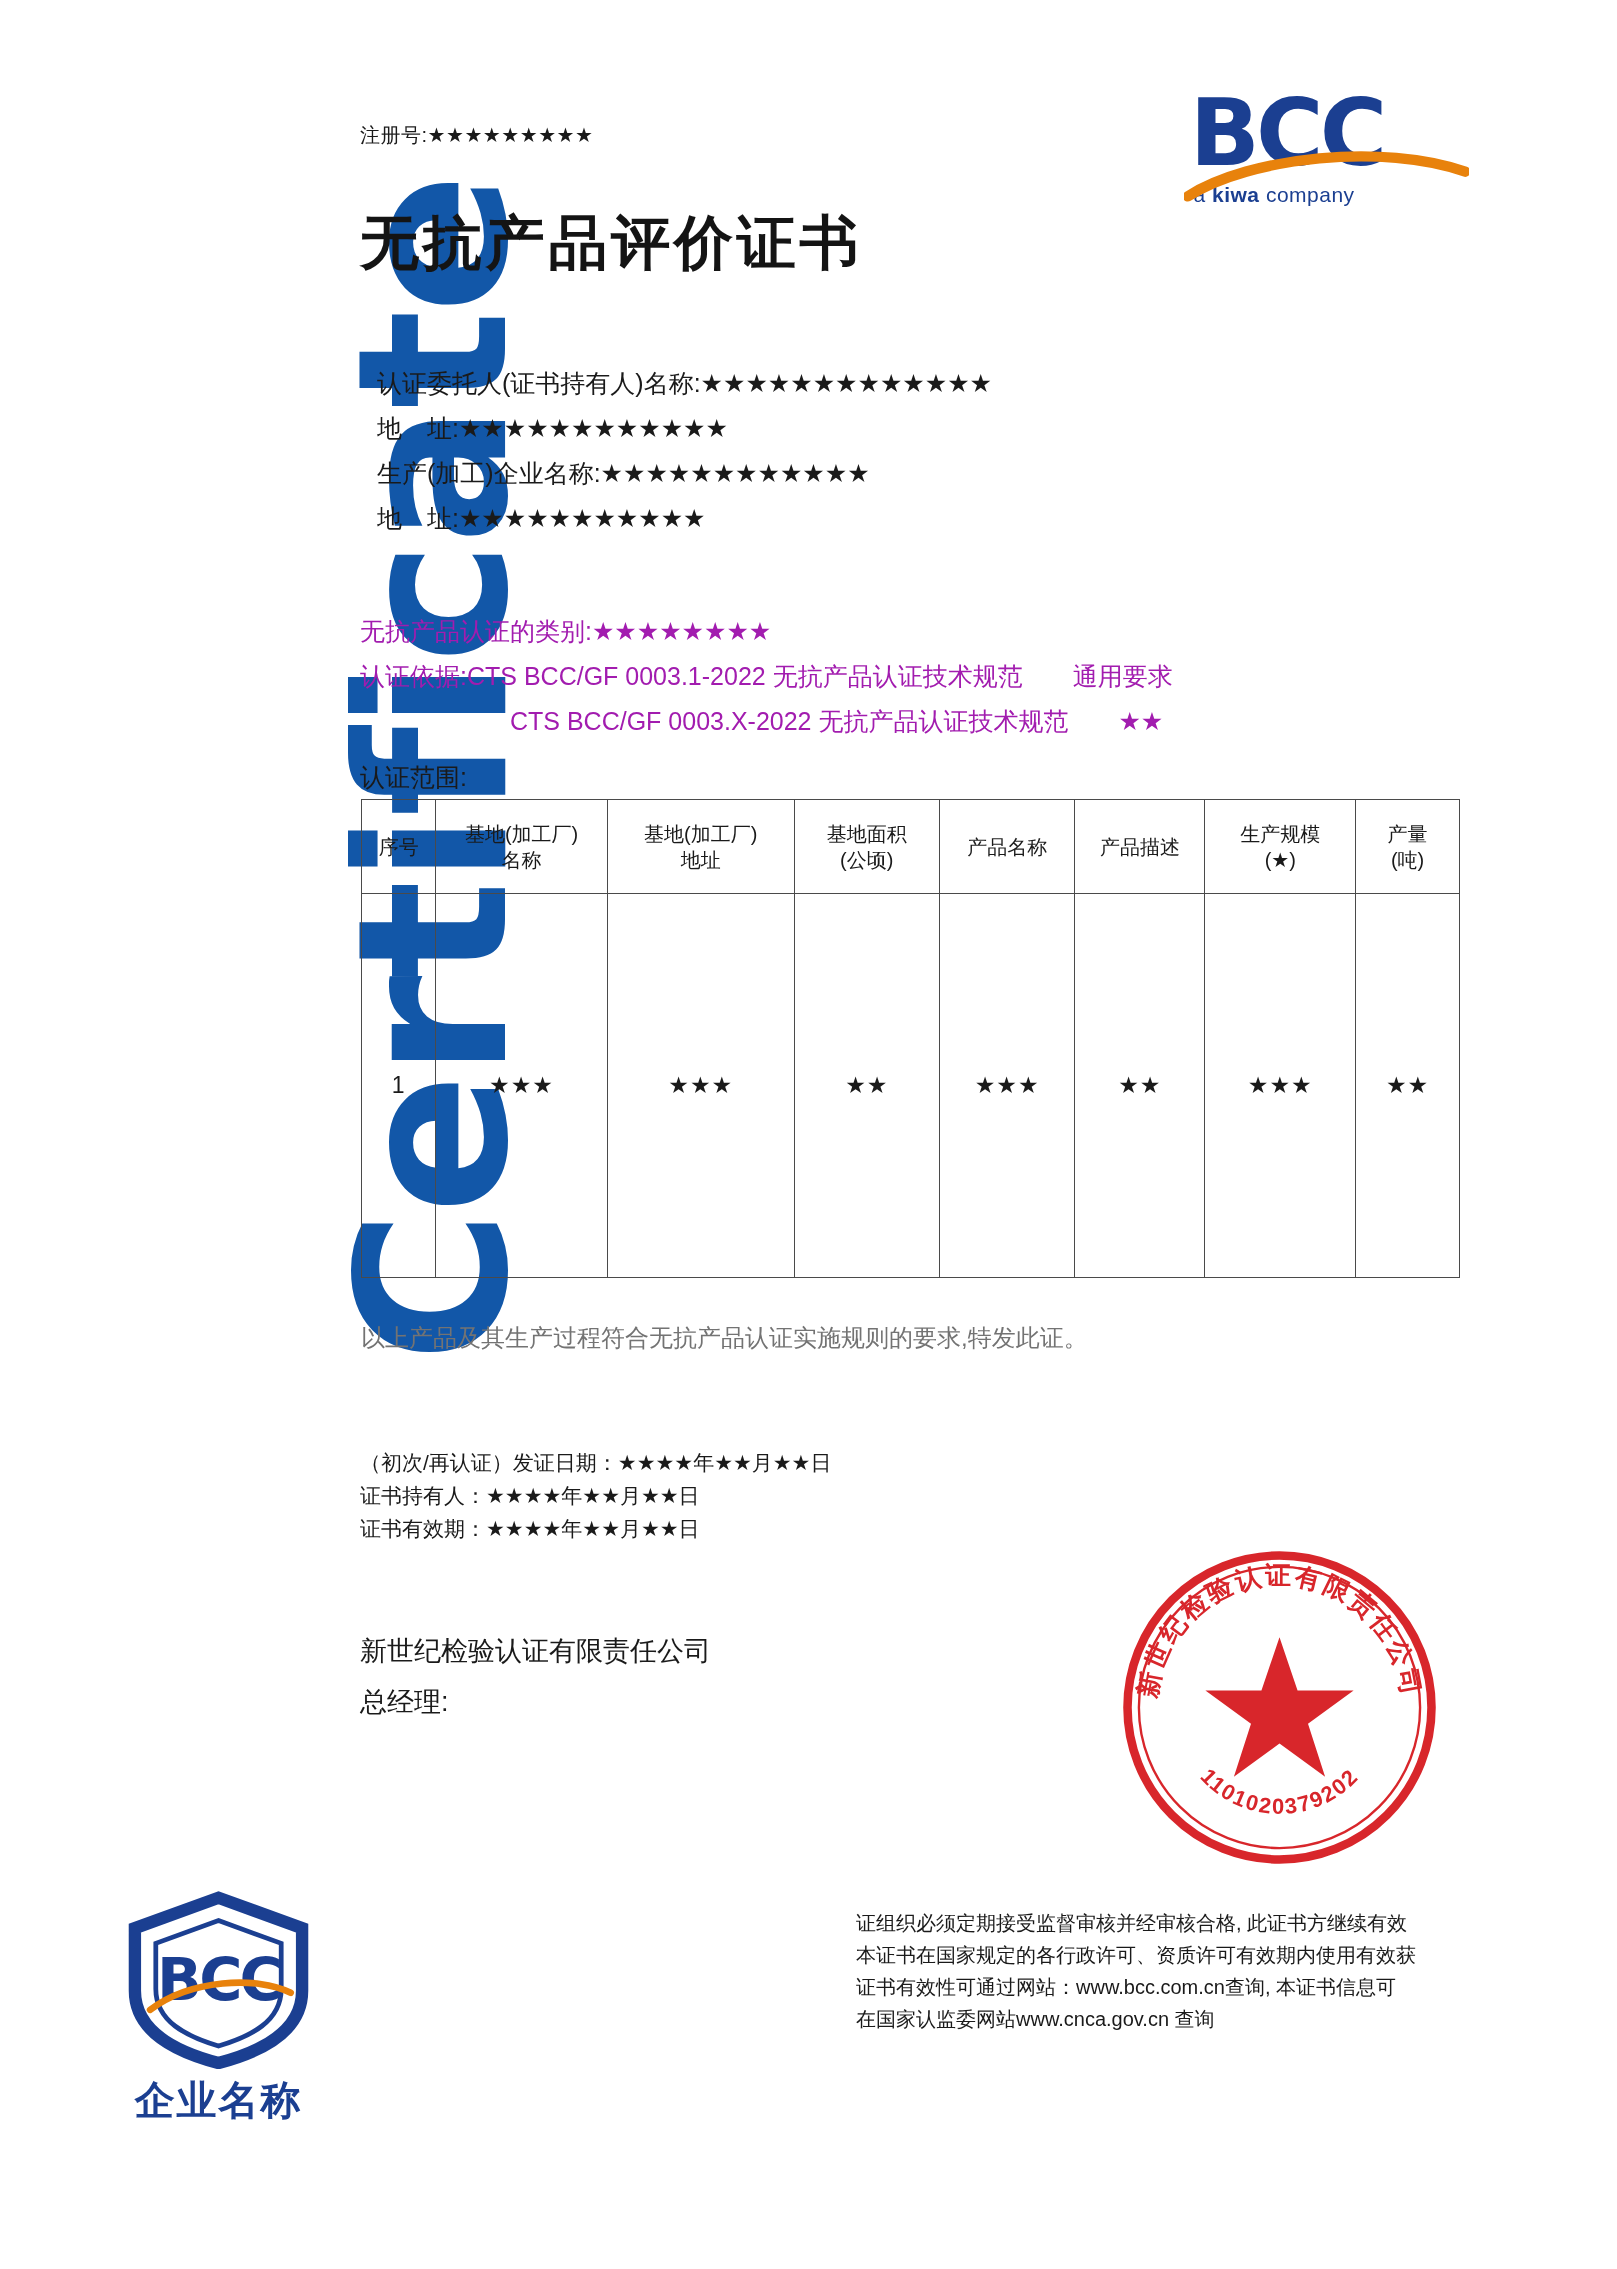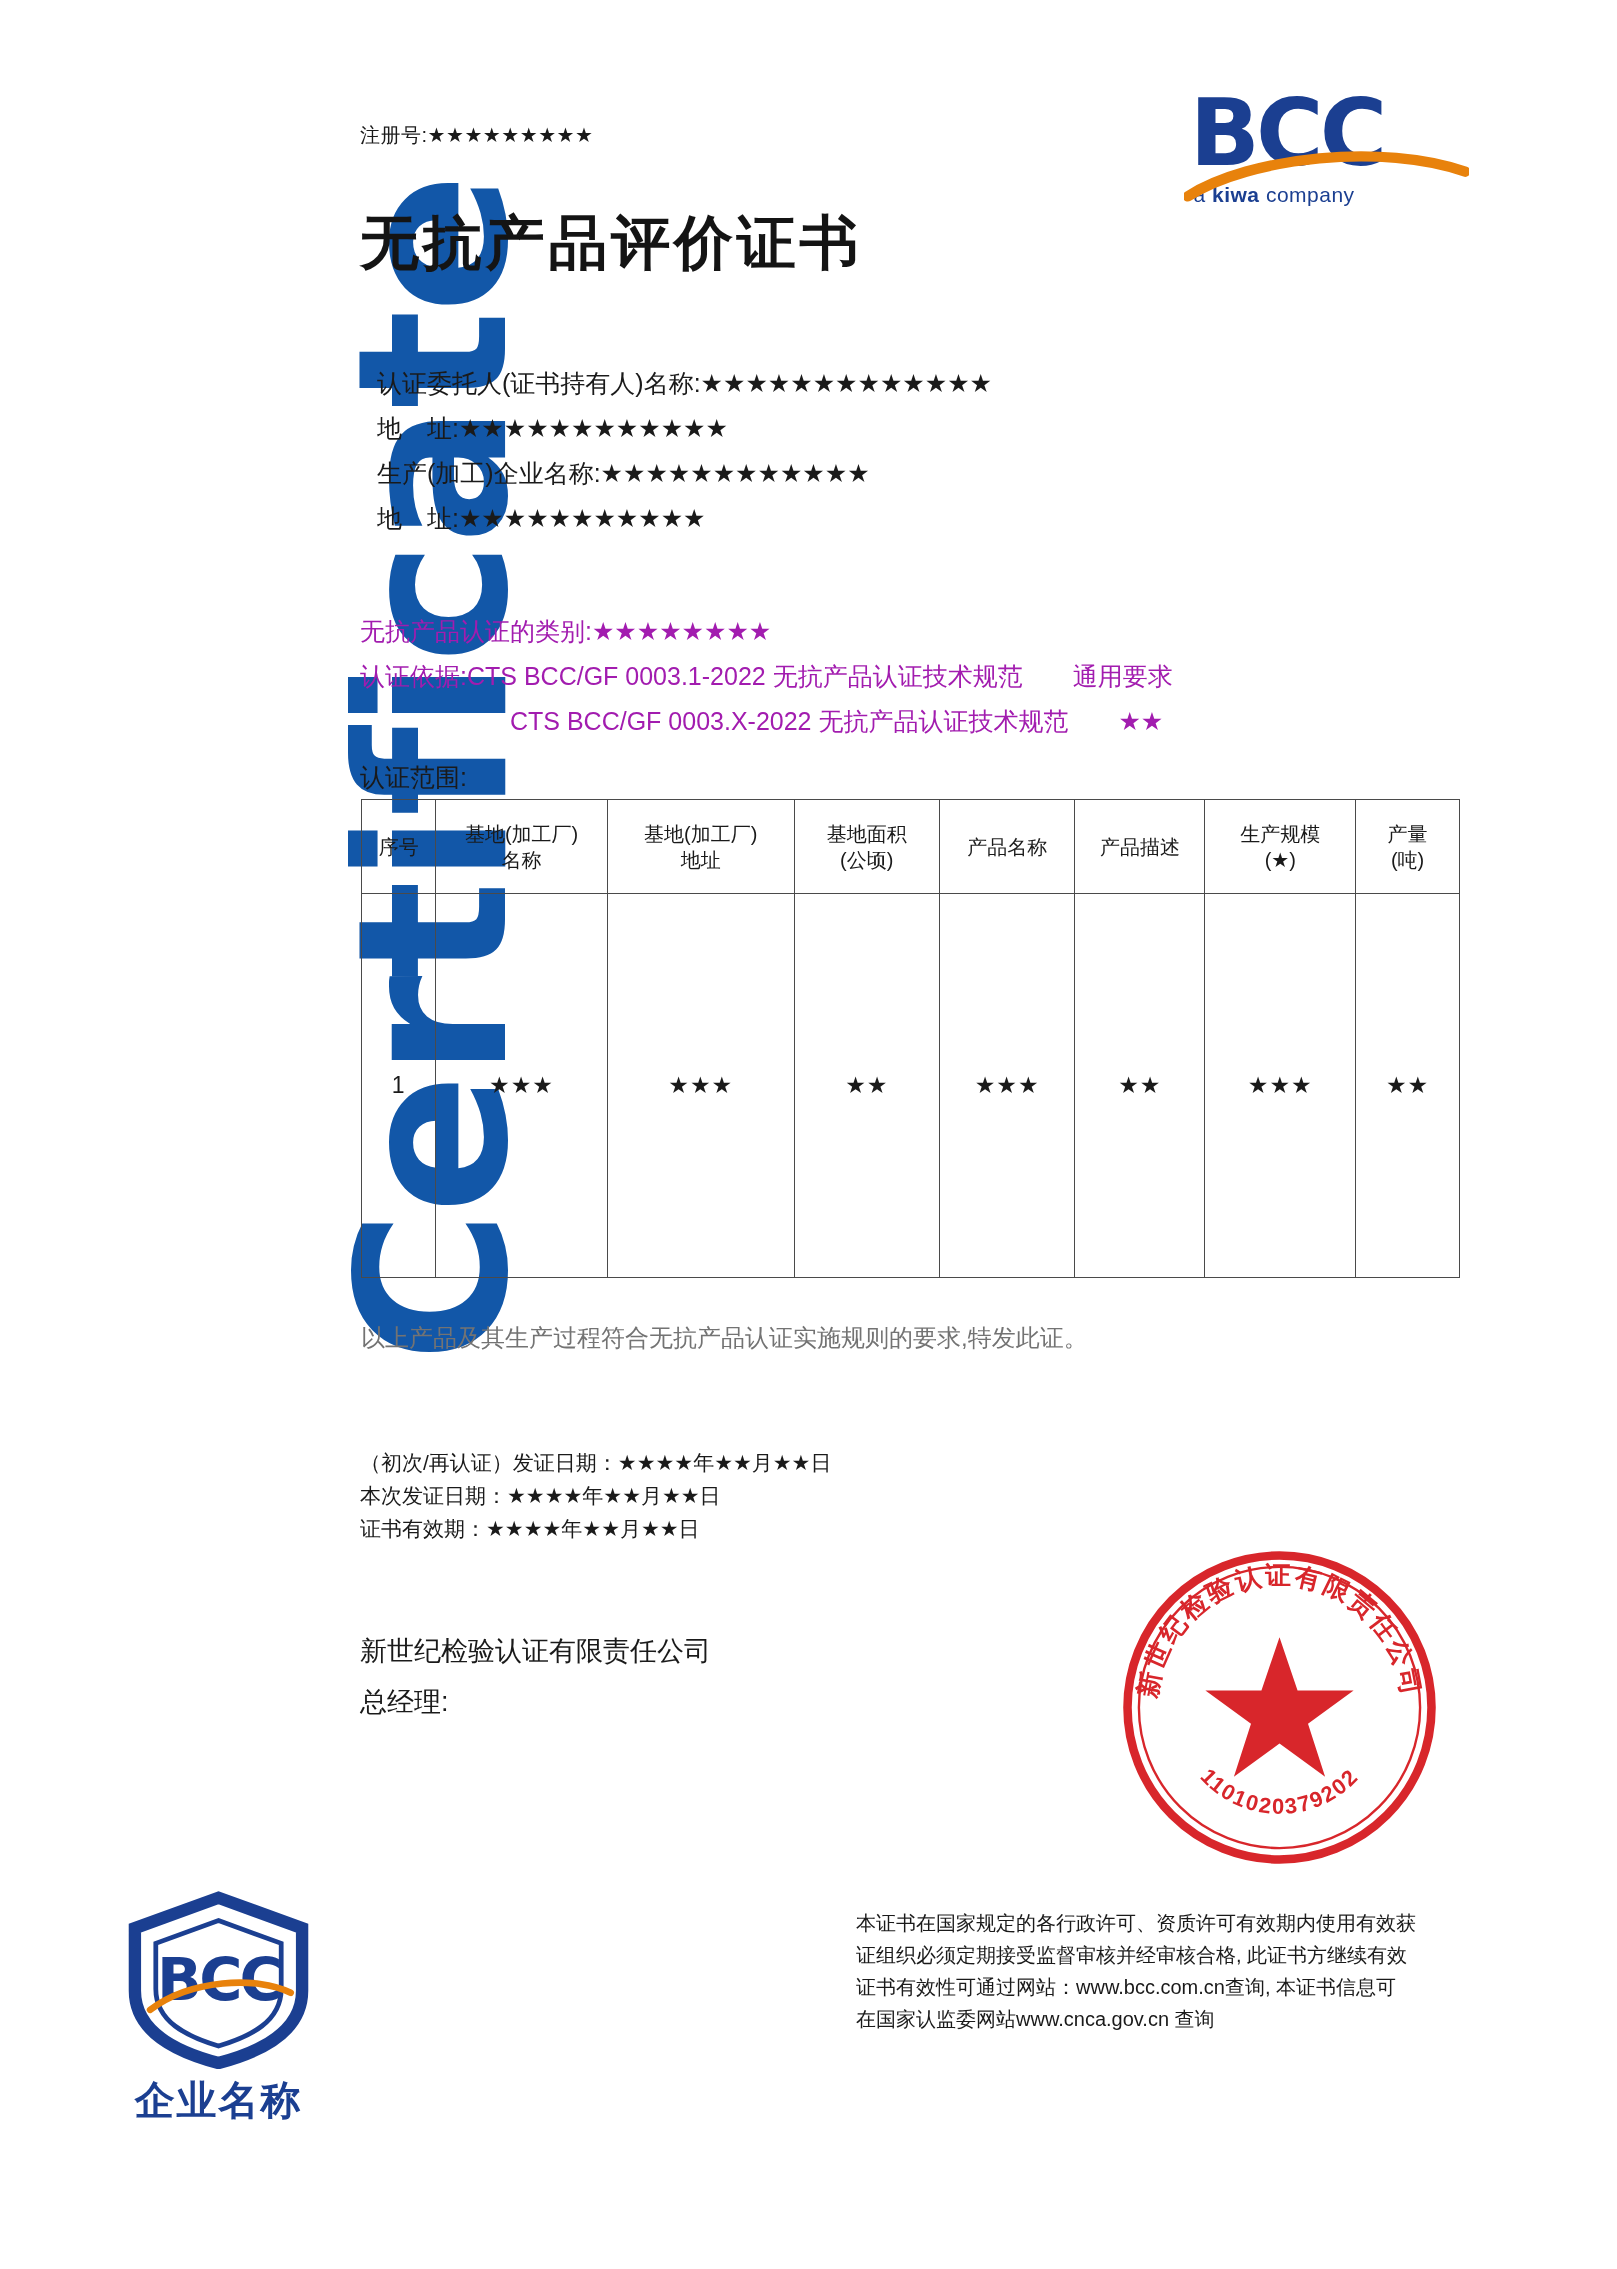--- a/index.html
+++ b/index.html
@@ -294,21 +294,21 @@
       <td>★★★</td>
       <td>★★</td>
     </tr>
   </tbody>
 </table>
 
 <div class="statement">以上产品及其生产过程符合无抗产品认证实施规则的要求,特发此证。</div>
 
 <div class="dates">
   <div>（初次/再认证）发证日期：★★★★年★★月★★日</div>
-  <div>本次发证日期：★★★★年★★月★★日</div>
+  <div>证书持有人：★★★★年★★月★★日</div>
   <div>证书有效期：★★★★年★★月★★日</div>
 </div>
 
 <div class="signature">
   <div>新世纪检验认证有限责任公司</div>
   <div>总经理:</div>
 </div>
 
 <svg class="seal" viewBox="0 0 340 340">
   <defs>
@@ -330,18 +330,18 @@
   <svg class="shield" width="209" height="181" viewBox="0 0 220 190">
     <path d="M110,10 L198,42 L198,108 C198,150 156,172 110,184 C64,172 22,150 22,108 L22,42 Z" fill="none" stroke="#1b3f91" stroke-width="13"></path>
     <path d="M110,34 L176,58 L176,106 C176,140 144,156 110,166 C76,156 44,140 44,106 L44,58 Z" fill="none" stroke="#1b3f91" stroke-width="5"></path>
     <text x="110" y="118" text-anchor="middle" font-family="'DejaVu Sans', sans-serif" font-size="62" font-weight="700" fill="#1b3f91" letter-spacing="-3">BCC</text>
     <path d="M38,128 C80,96 150,92 186,110" stroke="#e8820c" stroke-width="7" fill="none" stroke-linecap="round"></path>
   </svg>
   <div class="footer-label">企业名称</div>
 </div>
 
 <div class="footer-text">
+  <div>证组织必须定期接受监督审核并经审核合格, 此证书方继续有效</div>
   <div>本证书在国家规定的各行政许可、资质许可有效期内使用有效获</div>
-  <div>证组织必须定期接受监督审核并经审核合格, 此证书方继续有效</div>
   <div>证书有效性可通过网站：www.bcc.com.cn查询, 本证书信息可</div>
   <div>在国家认监委网站www.cnca.gov.cn 查询</div>
 </div>
 
 
 </body></html>

